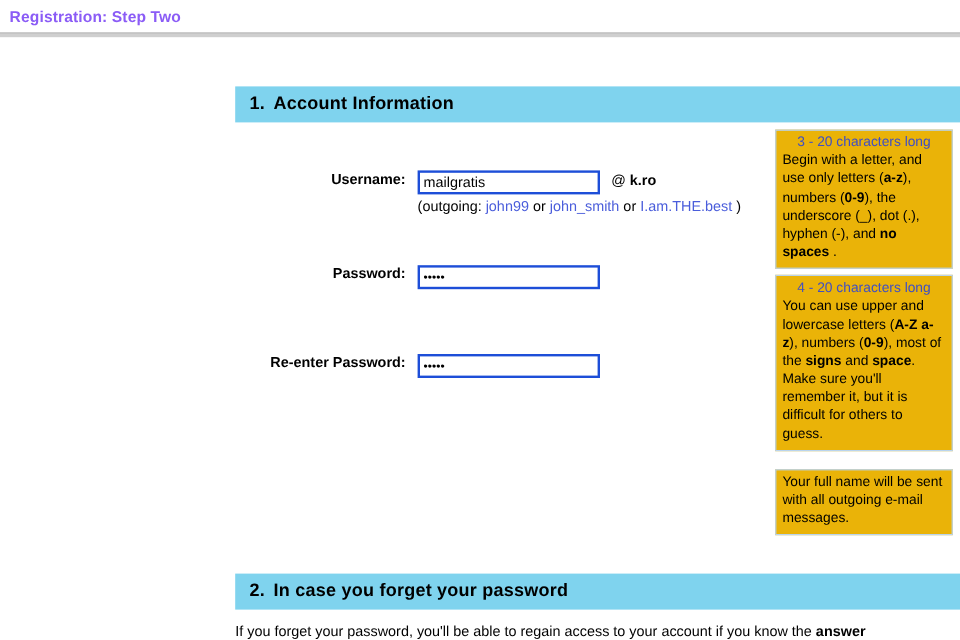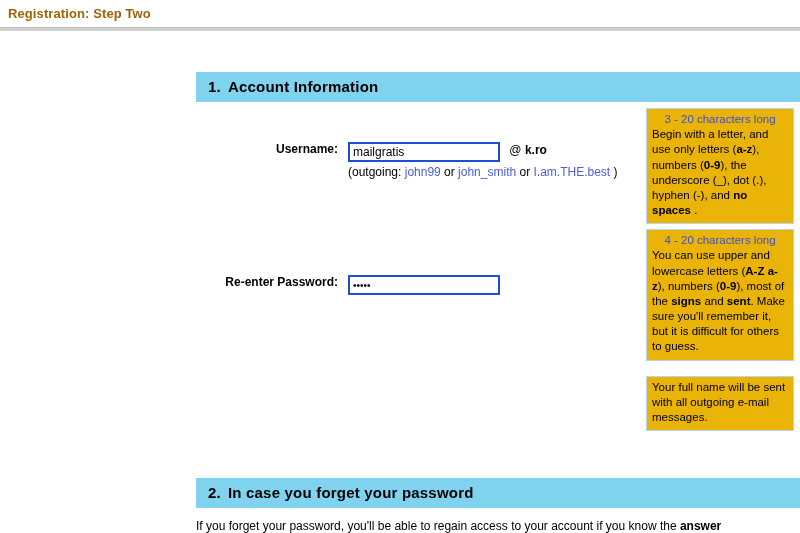--- a/index.html
+++ b/index.html
@@ -18,21 +18,21 @@
   }
 
   
   .page-title-bar {
     padding: 6px 8px 4px 8px;
   }
   .page-title {
     font-family: "Liberation Sans", sans-serif;
     font-size: 13px;
     font-weight: bold;
-    color: #a16207;
+    color: #8b5cf6;
     letter-spacing: 0.1px;
   }
   .title-rule {
     height: 3px;
     background: #cfcfcf;
     border-top: 1px solid #bdbdbd;
     margin: 2px 0 0 0;
   }
 
   
@@ -188,20 +188,26 @@
       <div class="label-cell">Username:</div>
       <div class="field-cell">
         <input class="txt uname" type="text" value="mailgratis" style="">
         <span class="at-domain"><span class="at">@</span> <span>k.ro</span></span>
         <div class="examples"><span>(outgoing: </span><a href="#">john99</a><span> or </span><a href="#">john_smith</a><span> or </span><a href="#">I.am.THE.best</a><span> )</span></div>
       </div>
     </div>
 
     <div style="height:42px"></div>
 
+    <div class="row">
+      <div class="label-cell">Password:</div>
+      <div class="field-cell">
+        <input class="txt pwd" type="password" value="*****" style="">
+      </div>
+    </div>
 
     <div style="height:54px"></div>
 
     <div class="row">
       <div class="label-cell">Re-enter Password:</div>
       <div class="field-cell">
         <input class="txt pwd" type="password" value="*****" style="">
       </div>
     </div>
 
@@ -215,21 +221,21 @@
 
 <div class="help-col">
 
   <div class="help-box">
     <span class="headline">3 - 20 characters long</span>
     <span class="body"><span>Begin with a letter, and use only letters (</span><b>a-z</b><span>), numbers (</span><b>0-9</b><span>), the underscore (_), dot (.), hyphen (-), and </span><b>no spaces</b><span> .</span></span>
   </div>
 
   <div class="help-box">
     <span class="headline">4 - 20 characters long</span>
-    <span class="body"><span>You can use upper and lowercase letters (</span><b>A-Z a-z</b><span>), numbers (</span><b>0-9</b><span>), most of the </span><b>signs</b><span> and </span><b>sent</b><span>. Make sure you'll remember it, but it is difficult for others to guess.</span></span>
+    <span class="body"><span>You can use upper and lowercase letters (</span><b>A-Z a-z</b><span>), numbers (</span><b>0-9</b><span>), most of the </span><b>signs</b><span> and </span><b>space</b><span>. Make sure you'll remember it, but it is difficult for others to guess.</span></span>
   </div>
 
   <div class="spacer-sm"></div>
 
   <div class="help-box">
     <span>Your full name will be sent with all outgoing e-mail messages.</span>
   </div>
 
 </div>
 

